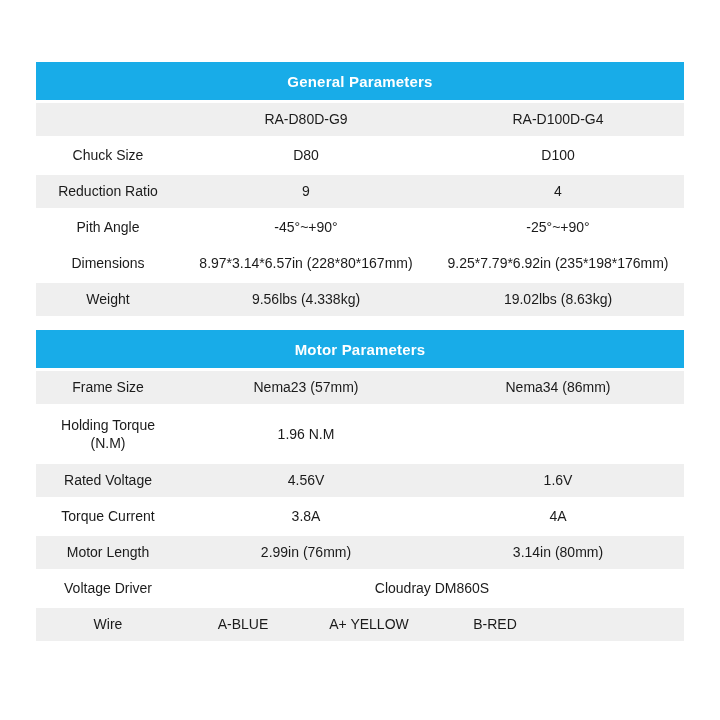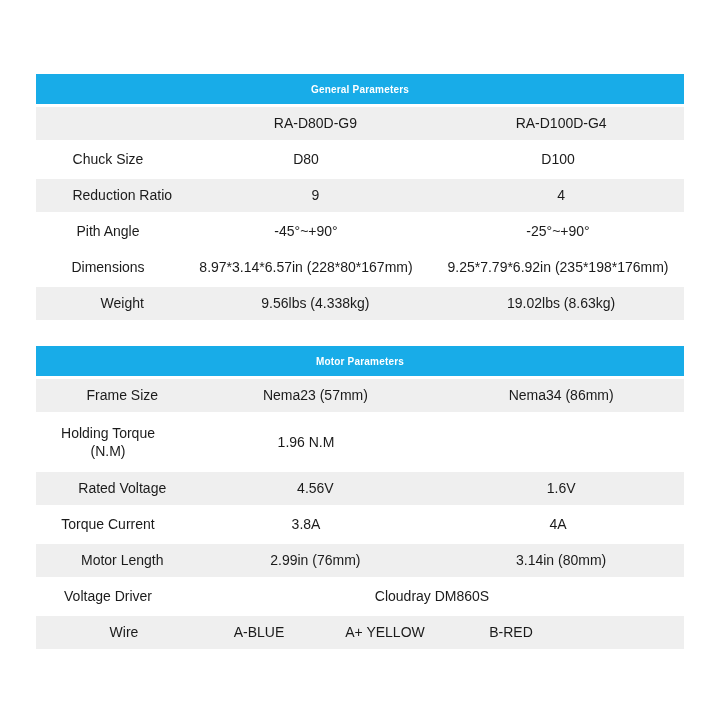--- a/index.html
+++ b/index.html
@@ -7,43 +7,42 @@
     width: 720px; height: 720px;
     background: #ffffff;
     font-family: "Liberation Sans", "DejaVu Sans", sans-serif;
   }
   .spec-table {
     position: absolute;
     left: 36px; top: 62px;
     width: 648px;
   }
   .section-header {
-    height: 30px;
+    height: 38px;
     background: var(--accent, #18ACE8);
     color: var(--header-text, #ffffff);
     font-weight: bold;
-    font-size: 10px;
+    font-size: 15px;
     display: flex;
     align-items: center;
     justify-content: center;
     letter-spacing: 0.2px;
-    margin-top: 12px;
   }
   .rows {
     display: flex;
     flex-direction: column;
     gap: 3px;
     padding-top: 3px;
   }
   .row {
     min-height: 33px;
     display: flex;
     align-items: stretch;
   }
-  .row.alt { background: var(--row-alt, #EFEFEF); padding-left: 16px; }
+  .row.alt { background: var(--row-alt, #EFEFEF); }
   .row.tall { min-height: 54px; }
   .cell {
     display: flex;
     align-items: center;
     justify-content: center;
     text-align: center;
     font-size: 14px;
     color: var(--text, #1B1B1B);
     white-space: pre-wrap;
     line-height: 1.3;

